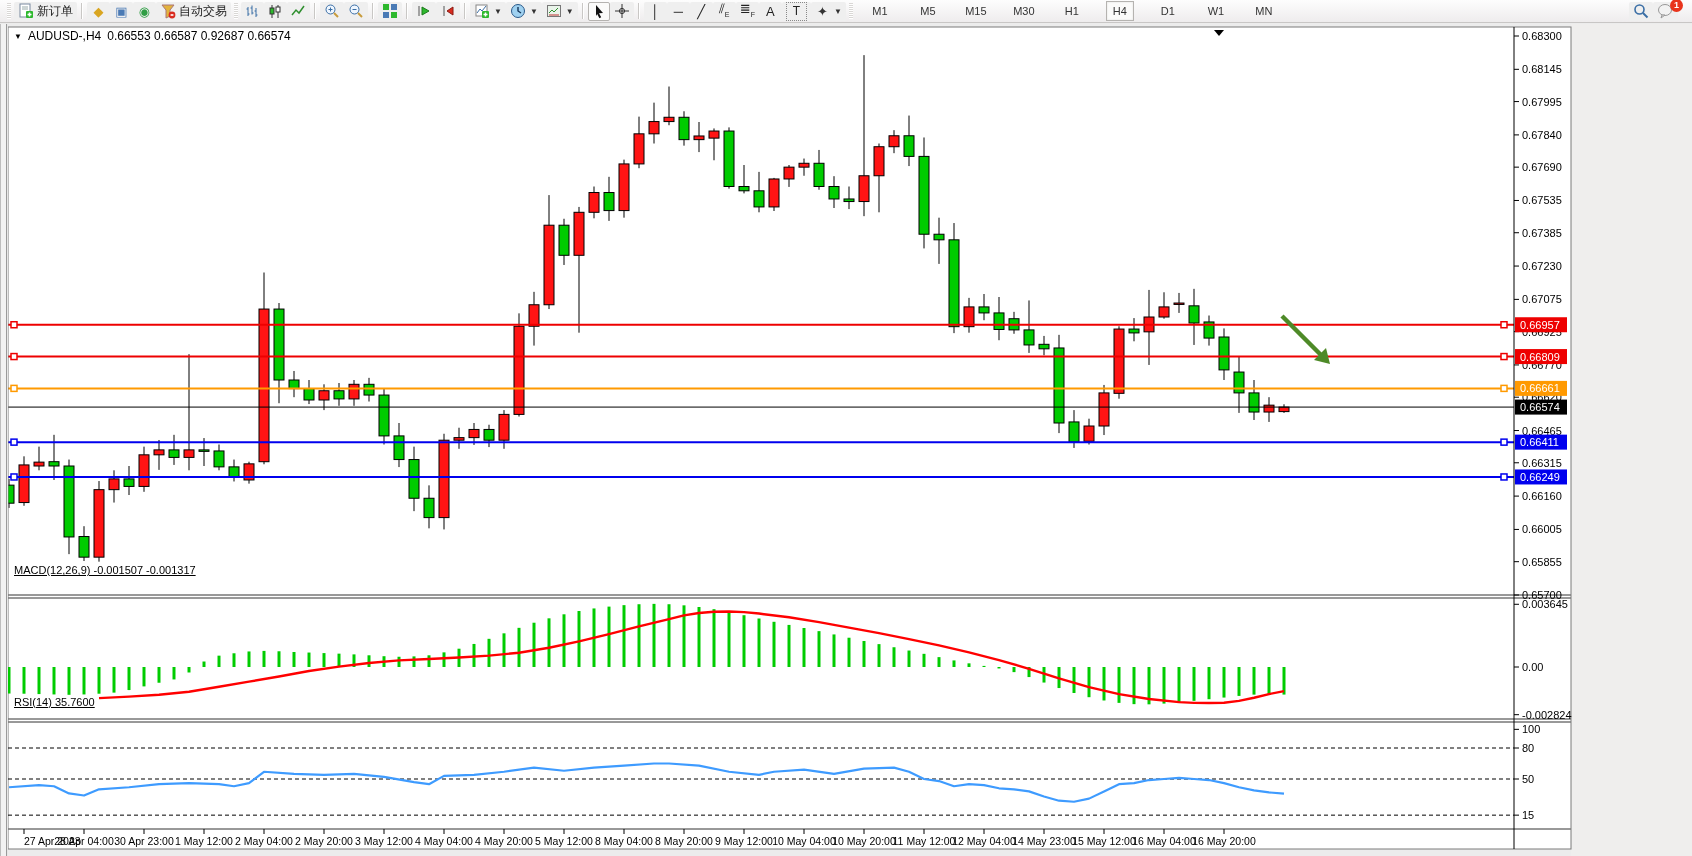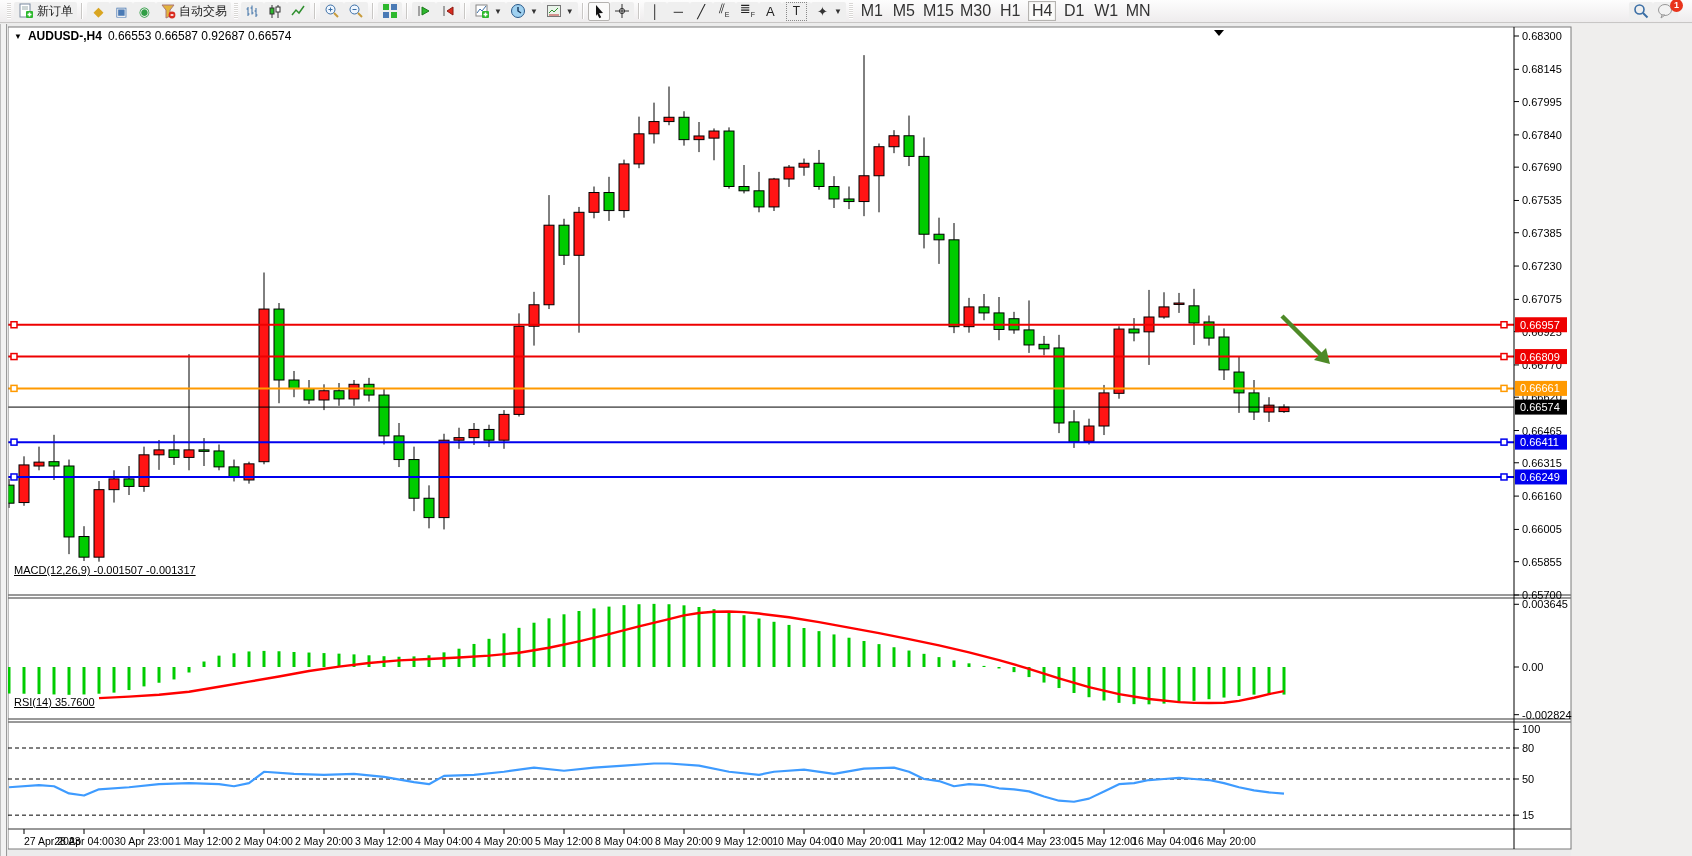--- a/index.html
+++ b/index.html
@@ -7,22 +7,22 @@
   
   #toolbar{position:absolute;left:0;top:0;width:1692px;height:23px;
     background:linear-gradient(#fdfdfd,#eeeced);border-bottom:1px solid #c8c6c5;
     display:flex;align-items:center;padding:0 4px;box-sizing:border-box;z-index:5;}
   .tbtn{display:inline-flex;align-items:center;gap:3px;height:19px;padding:0 3px;border:1px solid transparent;
     border-radius:2px;font-size:12px;color:#222;cursor:default;white-space:nowrap;}
   .sep{width:1px;height:16px;background:#c9c7c5;border-right:1px solid #fff;margin:0 4px;flex:0 0 auto;}
   .grip{width:4px;height:16px;margin:0 3px;background:repeating-linear-gradient(#d9d7d5 0 1px,#fff 1px 2px);flex:0 0 auto;}
   .gly{font-size:13px;line-height:17px;display:inline-block;text-align:center;min-width:15px;}
   .caret{font-size:8px;color:#333;margin-left:1px;}
-  .tf{font-size:16px;color:#333;min-width:26px;height:18px;display:inline-flex;align-items:center;justify-content:center;
-    border:1px solid transparent;margin:2px;}
+  .tf{font-size:11px;color:#333;min-width:26px;height:18px;display:inline-flex;align-items:center;justify-content:center;
+    border:1px solid transparent;margin:10px;}
   .tf.active{background:#fbfbfa;border:1px solid #b5b3b0;box-shadow:inset 0 0 2px #ddd;}
   .spacer{flex:1 1 auto;}
   .badge{position:absolute;top:-4px;right:-6px;width:13px;height:13px;background:#e8341c;border-radius:50%;
     color:#fff;font-size:9px;font-weight:bold;display:flex;align-items:center;justify-content:center;}
   
   #chartwrap{position:absolute;left:0;top:24px;width:1692px;height:832px;}
   #leftedge{position:absolute;left:0;top:0;width:8px;height:832px;
     background:linear-gradient(90deg,#bdbdbd 0 1px,#f2f2f2 1px 6px,#9a9a9a 6px 7px,#e7e7e7 7px 8px);}
   svg text{font-family:"Liberation Sans",sans-serif;}
   #title-overlay{position:absolute;left:14px;top:5px;font-size:12px;color:#000;display:flex;gap:6px;align-items:center;}
@@ -612,20 +612,20 @@
           <text x="1104" y="821" font-size="10.5" fill="#000" text-anchor="middle">15 May 12:00</text>
           <line x1="1164" y1="805" x2="1164" y2="810" stroke="#000"></line>
           <text x="1164" y="821" font-size="10.5" fill="#000" text-anchor="middle">16 May 04:00</text>
           <line x1="1224" y1="805" x2="1224" y2="810" stroke="#000"></line>
           <text x="1224" y="821" font-size="10.5" fill="#000" text-anchor="middle">16 May 20:00</text>
         </g>
         <polygon points="1214,6 1224,6 1219,12" fill="#000"></polygon>
       </svg>
   <div id="title-overlay">
     <span class="tri">▼</span>
-    <span style="font-weight:700">AUDUSD-,H4</span>
+    <span style="font-weight:400">AUDUSD-,H4</span>
     <span>0.66553 0.66587 0.92687 0.66574</span>
   </div>
   <div class="indlabel" style="left:14px;top:540px">MACD(12,26,9) -0.001507 -0.001317</div>
   <div class="indlabel" style="left:14px;top:672px">RSI(14) 35.7600</div>
 </div>
 
 </div>
 
 </body></html>

